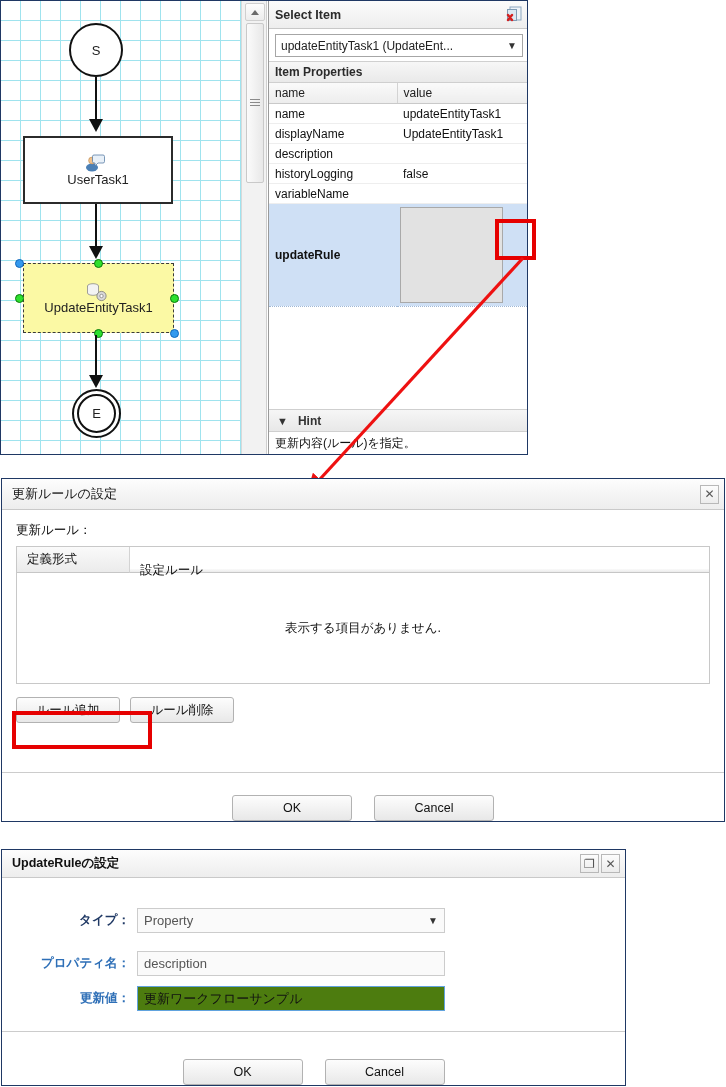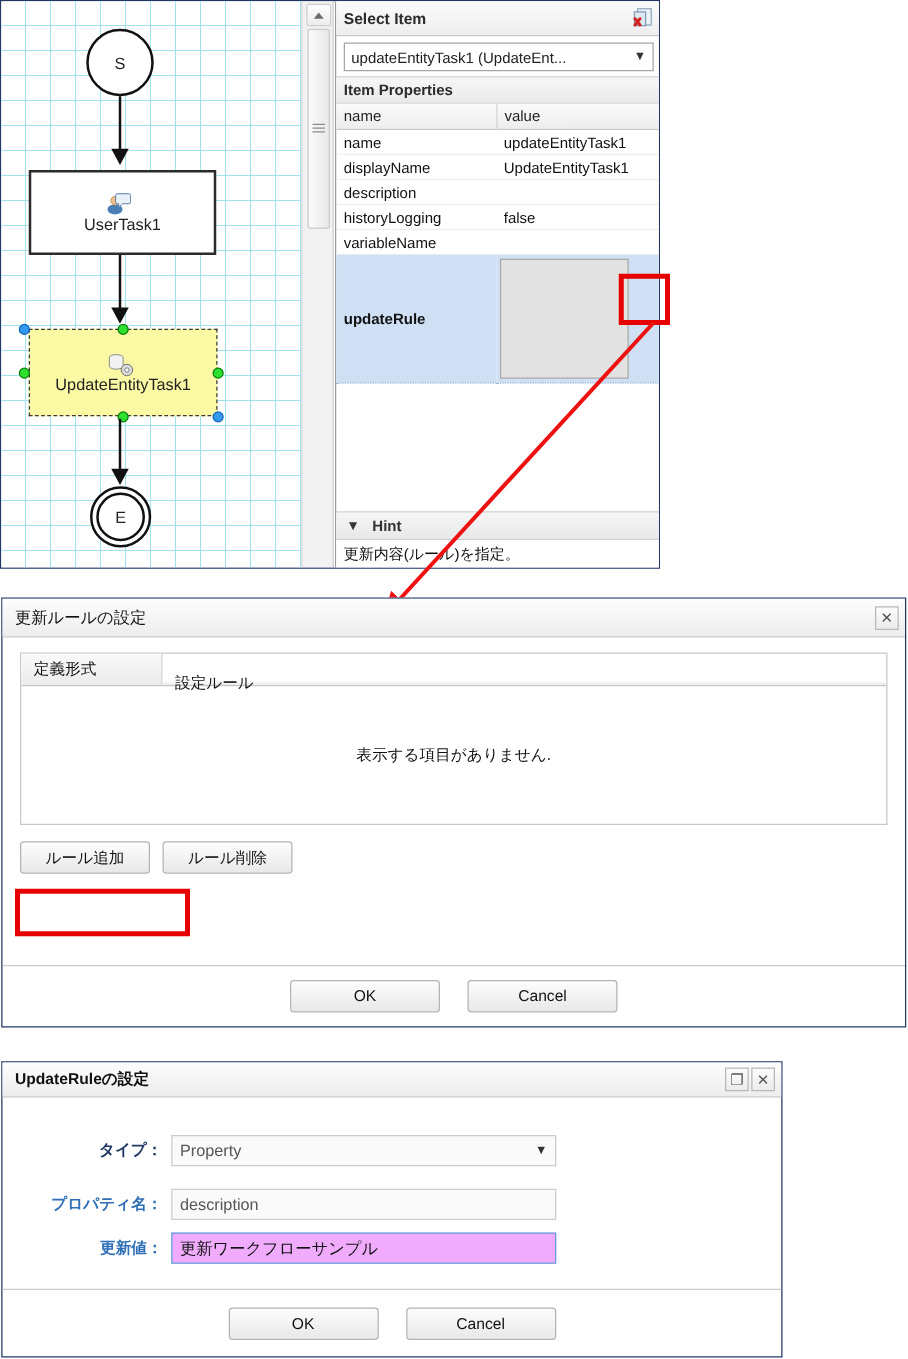--- a/index.html
+++ b/index.html
@@ -196,42 +196,42 @@
     display: flex; align-items: center; justify-content: center;
     font-size: 12.5px; color: #111;
   }
   #addrule-hl {
     position: absolute; left: 12px; top: 711px; width: 140px; height: 38px;
     border: 4px solid #e60000;
   }
   .dlg-footer {
     position: absolute; left: 0; right: 0; bottom: 0; height: 49px;
     border-top: 1px solid #cccccc;
-    display: flex; align-items: center; justify-content: center; gap: 22px;
+    display: flex; align-items: flex-end; justify-content: center; gap: 22px;
   }
   .btn-wide { min-width: 120px; }
 
   
   #dlg2 {
     position: absolute; left: 1px; top: 849px; width: 625px; height: 237px;
     border: 1px solid #1f3864; background: #ffffff;
   }
   #dlg2 .dlg-title { height: 28px; font-weight: bold; font-size: 12.5px; }
   .frow { display: flex; align-items: center; margin-bottom: 18px; }
   .flabel {
     width: 135px; text-align: right; padding-right: 7px;
     font-size: 12.5px; font-weight: bold; color: #1f3864;
   }
   .flabel.blue { color: #2e6fb7; font-weight: bold; }
   .finput {
     width: 308px; height: 25px; border: 1px solid #cccccc;
     background: #fafafa; display: flex; align-items: center;
     padding: 0 6px; font-size: 13px; color: #555; gap: 24px;
   }
-  .finput.active { border: 1px solid #61a3de; background: #f0abfc; color: #111; }
+  .finput.active { border: 1px solid #61a3de; background: #4d7c0f; color: #111; }
   .finput .arw { margin-left: auto; font-size: 10px; color: #333; }
   #dlg2 .dlg-footer { height: 54px; }
 
   
   .arrow-svg { position: absolute; pointer-events: none; }
 </style>
 </head>
 <body>
 
 <div id="root">
@@ -385,20 +385,21 @@
   </svg>
 
   <div id="dlg1">
     <div class="dlg-title">
       <span>更新ルールの設定</span>
       <span class="sp"></span>
       <span class="tbtn">✕</span>
     </div>
 
     <div class="dlg-body">
+      <div class="fld-label">更新ルール：</div>
 
       <div class="grid-box">
         <div class="grid-head">
           <div style="width:113px;">定義形式</div>
           <div style="flex:1; border-right:none;margin-top:22px;">設定ルール</div>
         </div>
         <div class="grid-empty">表示する項目がありません.</div>
       </div>
 
       <div class="btnrow">

